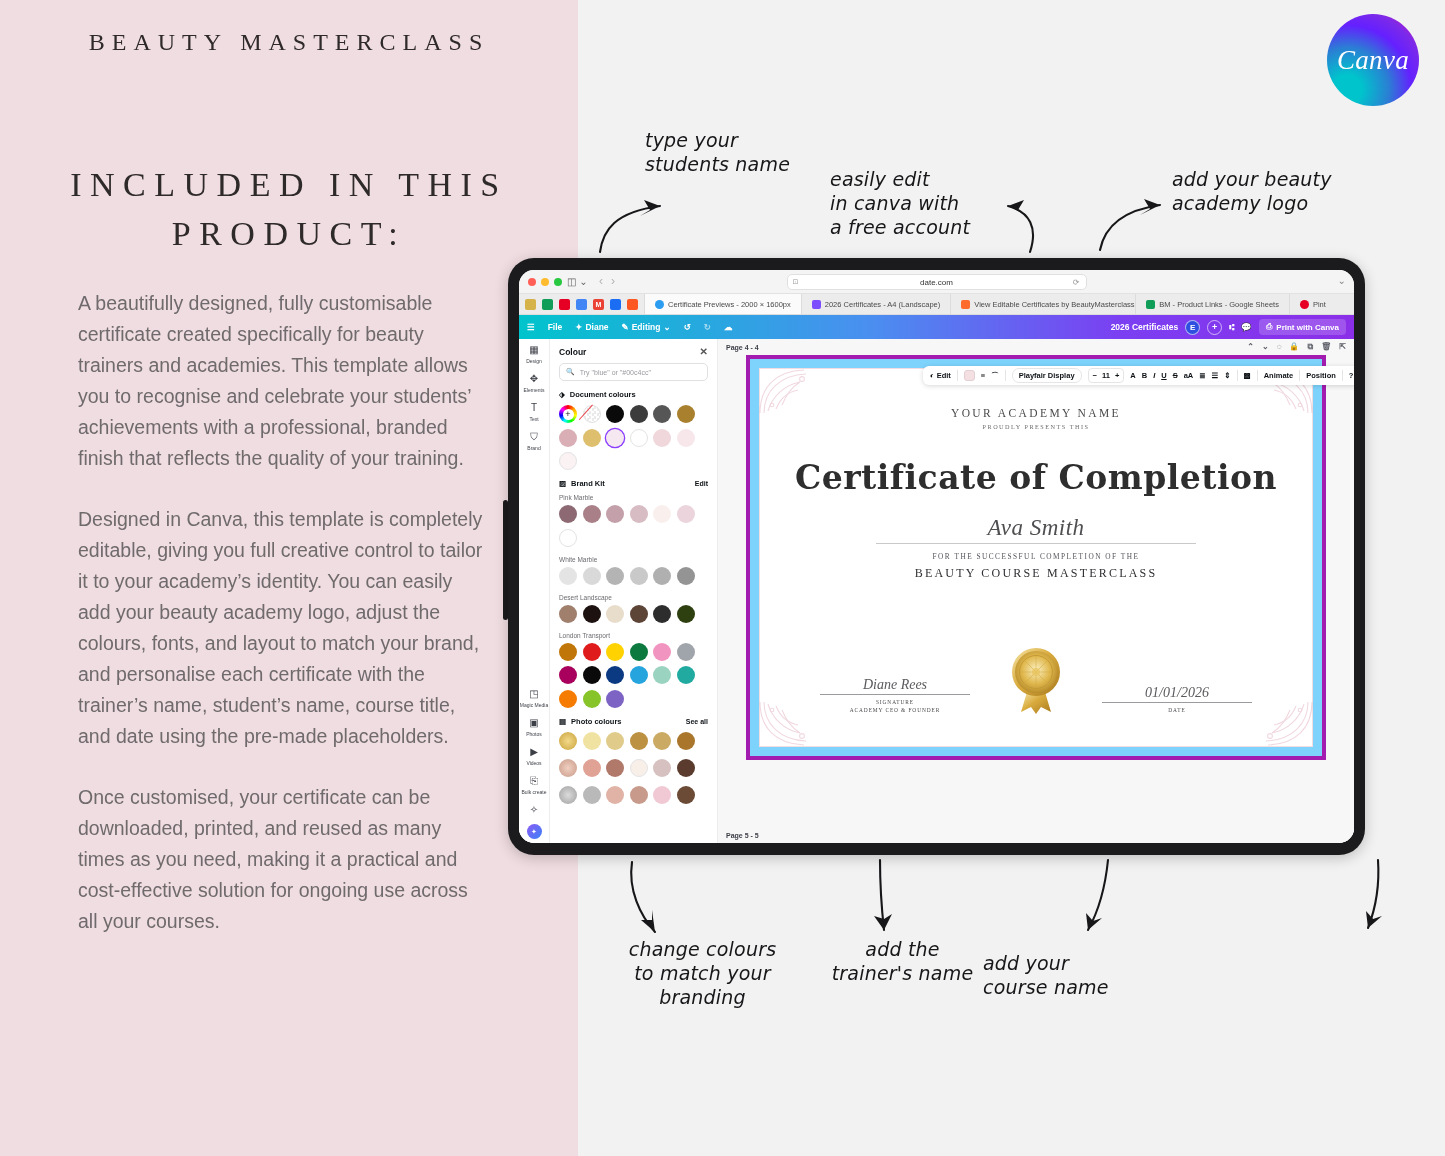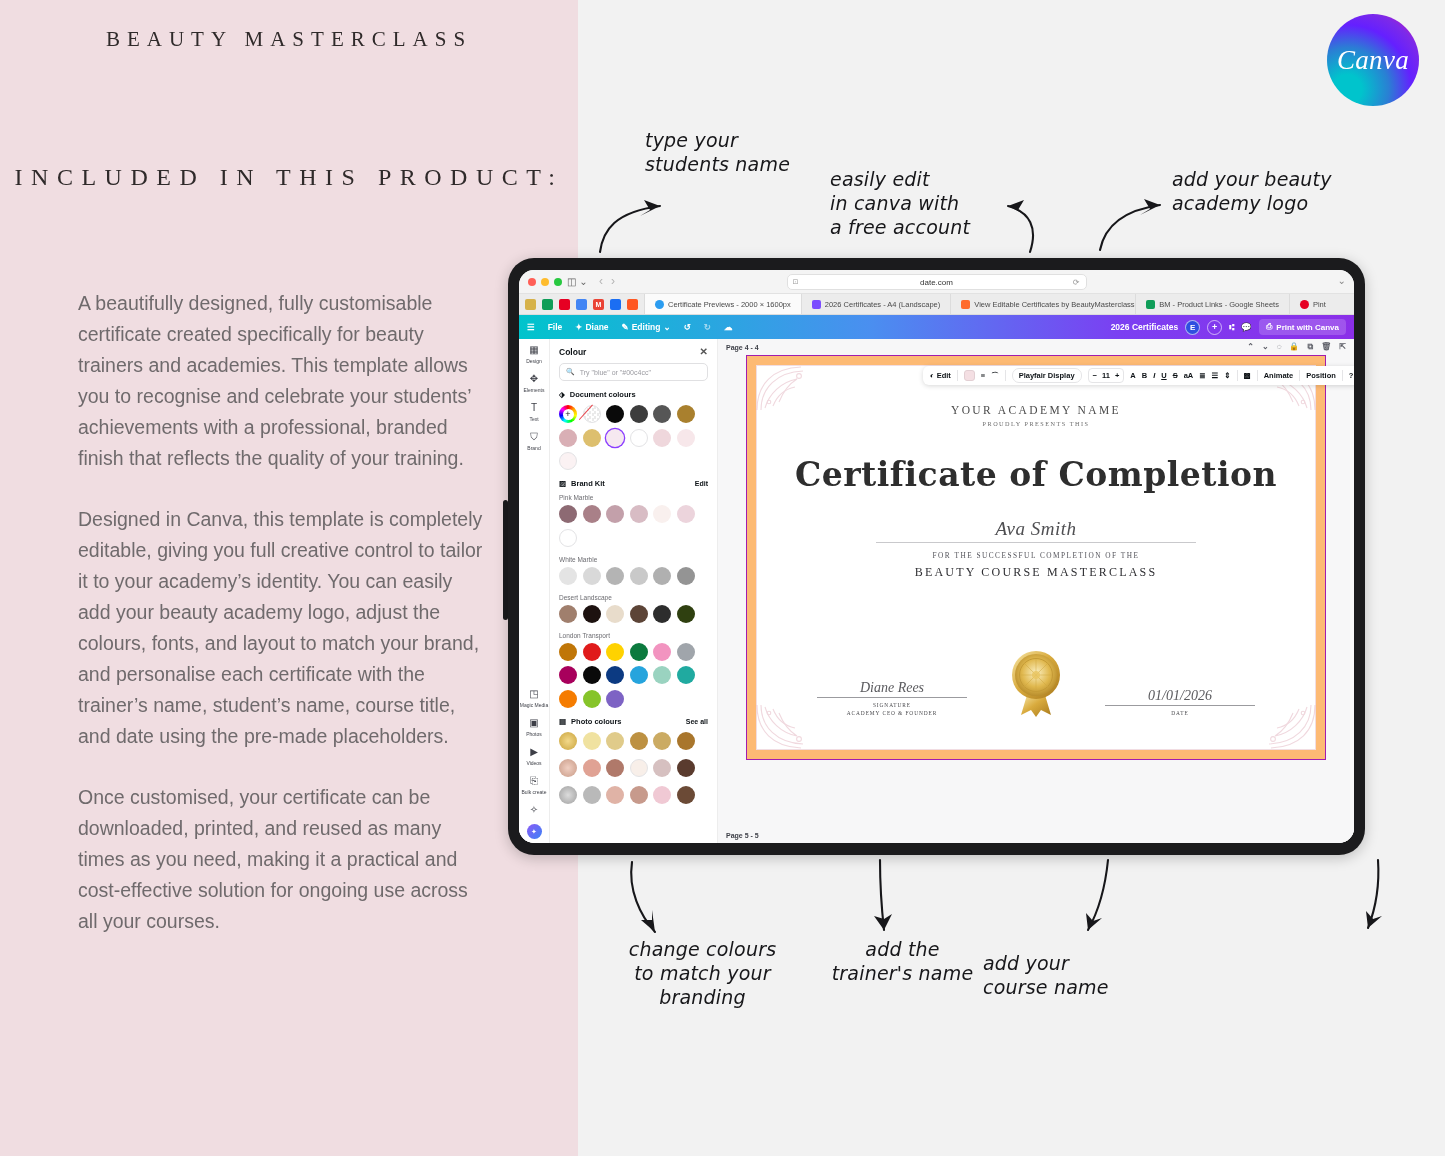--- a/index.html
+++ b/index.html
@@ -10,26 +10,26 @@
   }
   .page { position: relative; width: 1445px; height: 1156px; }
 
   
   .left-panel {
     position: absolute; left: 0; top: 0; width: 578px; height: 1156px;
     background: #f0dde1;
   }
   .brand-title {
     position: absolute; left: 0; top: 24px; width: 578px; text-align: center;
-    font-family: "Liberation Serif", serif; font-size: 21px; letter-spacing: 7px;
+    font-family: "Liberation Serif", serif; font-size: 24px; letter-spacing: 7px;
     color: #2f2a2a; line-height: 1.5; font-weight: 400;
   }
   .included-heading {
     position: absolute; left: 0; top: 160px; width: 578px; text-align: center;
-    font-family: "Liberation Serif", serif; font-size: 24px; letter-spacing: 8.5px;
+    font-family: "Liberation Serif", serif; font-size: 34px; letter-spacing: 8.5px;
     color: #2f2a2a; line-height: 1.45; font-weight: 400;
   }
   .body-copy {
     position: absolute; left: 78px; top: 288px; width: 412px;
     font-family: "Liberation Sans", sans-serif; font-size: 19.5px;
     line-height: 31px; color: #6f6a6c;
   }
   .body-copy p { margin-bottom: 30px; }
 
   
@@ -198,22 +198,22 @@
   .canvas-area { flex: 1; background: #f7f7f8; position: relative; overflow: hidden;
                  display: flex; flex-direction: column; }
   .page-head {
     height: 16px; display: flex; align-items: center; padding: 0 8px;
     font-size: 7px; color: #3d3f47; font-weight: 600;
   }
   .page-head-icons { margin-left: auto; display: flex; gap: 8px; font-size: 8px; color: #5b5d66; }
   .cert-wrap { flex: 1; display: flex; align-items: flex-start; justify-content: center; }
 
   .cert {
-    width: 580px; height: 405px; background: #fdba74; position: relative;
-    border: 1px solid #a21caf; display: flex; align-items: center; justify-content: center;
+    width: 580px; height: 405px; background: #7dd3fc; position: relative;
+    border: 4px solid #a21caf; display: flex; align-items: center; justify-content: center;
   }
   .cert-inner {
     position: absolute; inset: 9px; background: #fff; border: 1px solid #f1dde2;
   }
   .corner { position: absolute; width: 62px; height: 52px; opacity: .55; }
   .c-tl { left: 6px; top: 6px; }
   .c-tr { right: 6px; top: 6px; transform: scaleX(-1); }
   .c-bl { left: 6px; bottom: 6px; transform: scaleY(-1); }
   .c-br { right: 6px; bottom: 6px; transform: scale(-1,-1); }
 
@@ -221,22 +221,22 @@
                   align-items: center; padding-top: 48px; }
   .academy-name { font-family: "Liberation Serif", serif; font-size: 11.5px;
                   letter-spacing: 2.4px; color: #4a4a4a; }
   .proudly { font-family: "Liberation Serif", serif; font-size: 6.2px;
              letter-spacing: 1.5px; color: #6b6b6b; margin-top: 4px; }
   .cert-title {
     font-family: "DejaVu Serif", serif; font-size: 33px; color: #2e2e2e;
     margin-top: 28px; letter-spacing: .5px; font-weight: 700;
   }
   .student-name {
-    font-family: "Liberation Serif", serif; font-style: italic; font-size: 19px;
-    color: #4f4f52; margin-top: 24px; letter-spacing: .5px;
+    font-family: "Liberation Serif", serif; font-style: italic; font-size: 23px;
+    color: #4f4f52; margin-top: 18px; letter-spacing: .5px;
   }
   .rule { width: 320px; height: 1px; background: #c9c9cc; margin-top: 2px; }
   .forthe { font-family: "Liberation Serif", serif; font-size: 7.3px;
             letter-spacing: 1.5px; color: #53535a; margin-top: 8px; }
   .course-name { font-family: "Liberation Serif", serif; font-size: 12px;
                  letter-spacing: 2.2px; color: #2f2f33; margin-top: 5px; }
 
   .cert-footer {
     position: absolute; left: 0; right: 0; bottom: 42px;
     display: flex; align-items: flex-end; justify-content: space-between;

